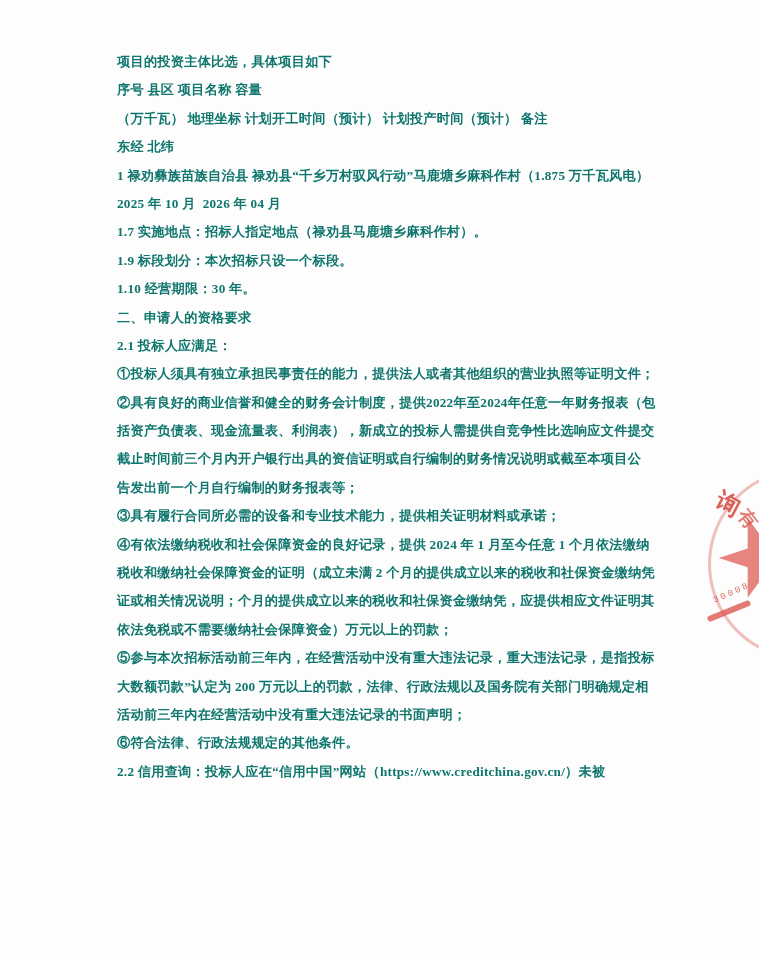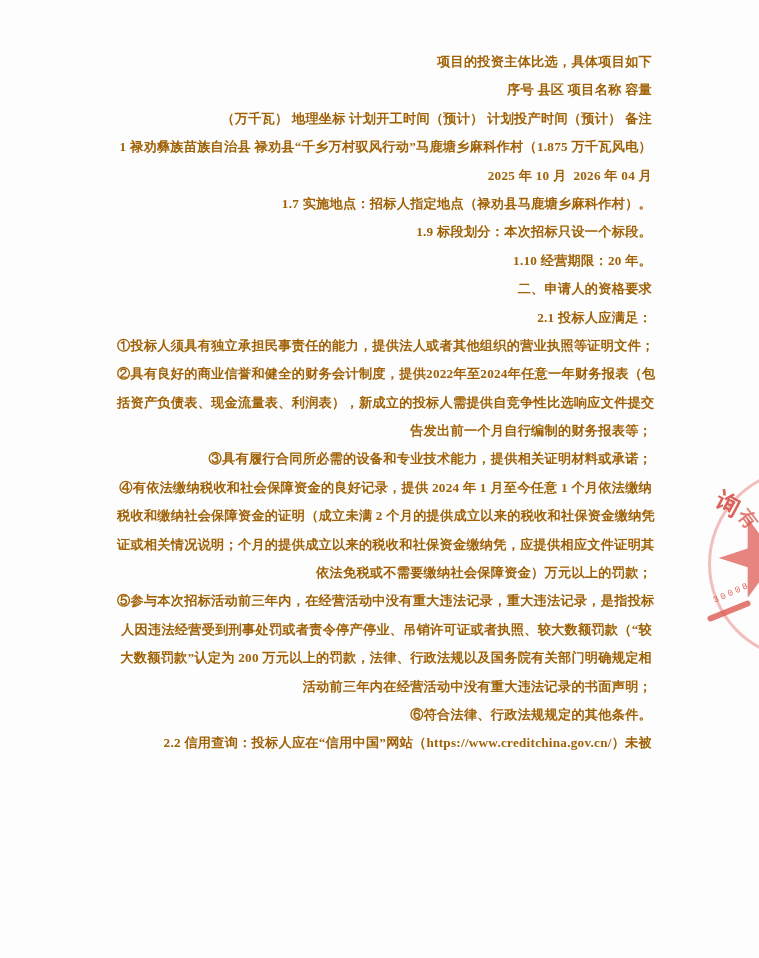--- a/index.html
+++ b/index.html
@@ -13,25 +13,24 @@
     height: 958px;
     background: #fdfdfd;
     overflow: hidden;
     font-family: "Liberation Serif", "DejaVu Serif", serif;
   }
   .text-block {
     position: absolute;
     left: 117px;
     top: 48px;
     width: 535px;
-    color: #a16207;
+    color: #0f766e;
     font-size: 13.2px;
     font-weight: 600;
     letter-spacing: 0.25px;
-    text-align: right;
   }
   .line {
     height: 28.4px;
     line-height: 28.4px;
     white-space: pre;
   }
   
   .seal {
     position: absolute;
     left: 690px;
@@ -100,38 +99,39 @@
 </style>
 </head>
 <body>
 
 <div class="page">
 
   <div class="text-block" id="text-block">
       <div class="line">项目的投资主体比选，具体项目如下</div>
       <div class="line">序号 县区 项目名称 容量</div>
       <div class="line">（万千瓦） 地理坐标 计划开工时间（预计） 计划投产时间（预计） 备注</div>
+      <div class="line">东经 北纬</div>
       <div class="line">1 禄劝彝族苗族自治县 禄劝县“千乡万村驭风行动”马鹿塘乡麻科作村（1.875 万千瓦风电）</div>
       <div class="line">2025 年 10 月  2026 年 04 月</div>
       <div class="line">1.7 实施地点：招标人指定地点（禄劝县马鹿塘乡麻科作村）。</div>
       <div class="line">1.9 标段划分：本次招标只设一个标段。</div>
-      <div class="line">1.10 经营期限：20 年。</div>
+      <div class="line">1.10 经营期限：30 年。</div>
       <div class="line">二、申请人的资格要求</div>
       <div class="line">2.1 投标人应满足：</div>
       <div class="line">①投标人须具有独立承担民事责任的能力，提供法人或者其他组织的营业执照等证明文件；</div>
       <div class="line">②具有良好的商业信誉和健全的财务会计制度，提供2022年至2024年任意一年财务报表（包</div>
       <div class="line">括资产负债表、现金流量表、利润表），新成立的投标人需提供自竞争性比选响应文件提交</div>
+      <div class="line">截止时间前三个月内开户银行出具的资信证明或自行编制的财务情况说明或截至本项目公</div>
       <div class="line">告发出前一个月自行编制的财务报表等；</div>
       <div class="line">③具有履行合同所必需的设备和专业技术能力，提供相关证明材料或承诺；</div>
       <div class="line">④有依法缴纳税收和社会保障资金的良好记录，提供 2024 年 1 月至今任意 1 个月依法缴纳</div>
       <div class="line">税收和缴纳社会保障资金的证明（成立未满 2 个月的提供成立以来的税收和社保资金缴纳凭</div>
       <div class="line">证或相关情况说明；个月的提供成立以来的税收和社保资金缴纳凭，应提供相应文件证明其</div>
       <div class="line">依法免税或不需要缴纳社会保障资金）万元以上的罚款；</div>
       <div class="line">⑤参与本次招标活动前三年内，在经营活动中没有重大违法记录，重大违法记录，是指投标</div>
-      <div class="line">人因违法经营受到刑事处罚或者责令停产停业、吊销许可证或者执照、较大数额罚款（“较</div>
       <div class="line">大数额罚款”认定为 200 万元以上的罚款，法律、行政法规以及国务院有关部门明确规定相</div>
       <div class="line">活动前三年内在经营活动中没有重大违法记录的书面声明；</div>
       <div class="line">⑥符合法律、行政法规规定的其他条件。</div>
       <div class="line">2.2 信用查询：投标人应在“信用中国”网站（https://www.creditchina.gov.cn/）未被</div>
     </div>
 
   <div class="seal">
     <div class="seal-ring"></div>
     <span class="seal-char c1">询</span>
     <span class="seal-char c2">有</span>

